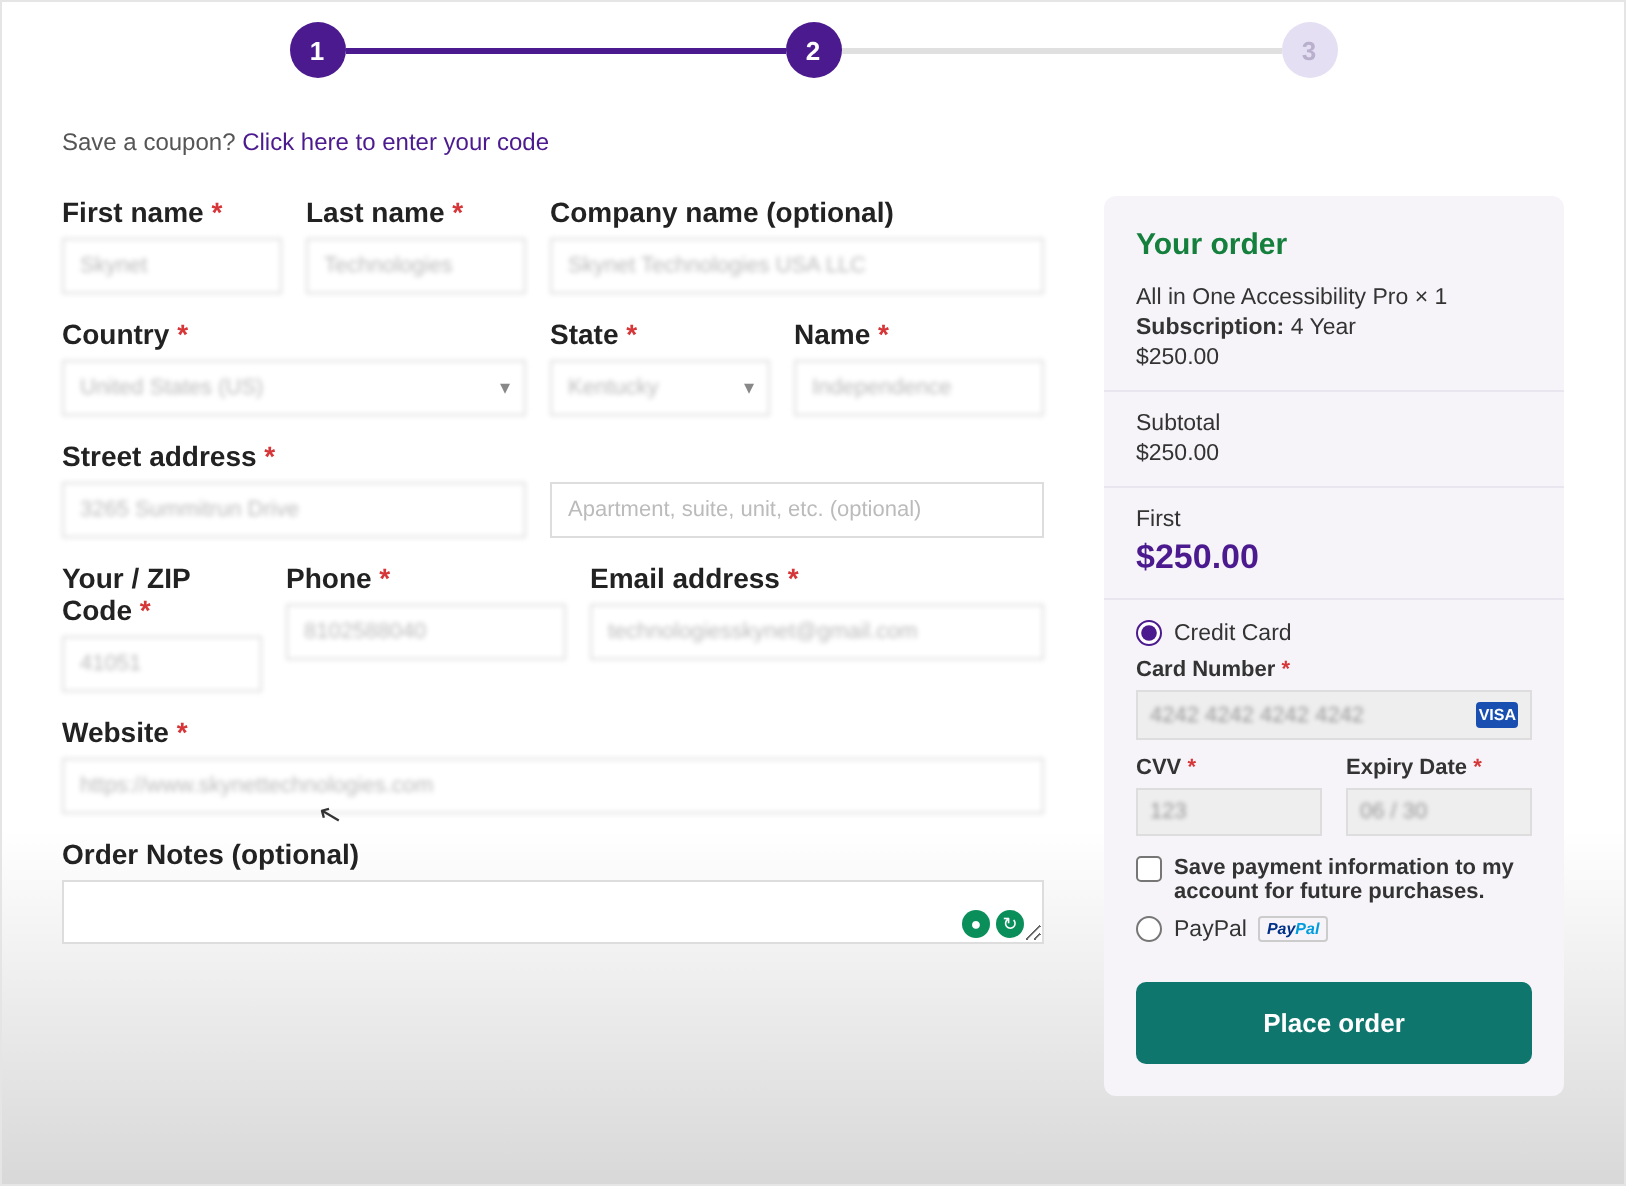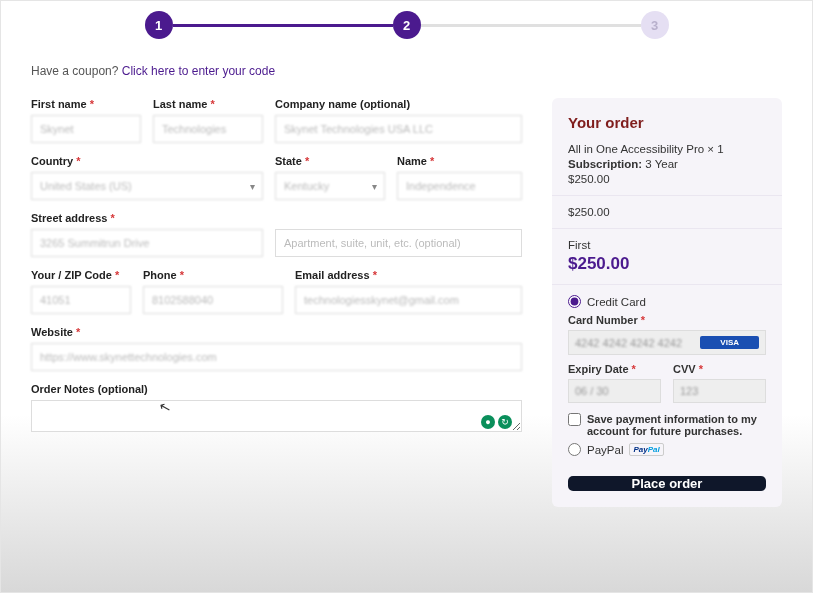--- a/index.html
+++ b/index.html
@@ -10,63 +10,63 @@
   .step.active{background:#4b1a8e;color:#fff}
   .step.inactive{background:#e5dff3;color:#b8b0cc}
   .bar{height:3px;flex:1;max-width:220px;background:#4b1a8e}
   .bar.inactive{background:#e0e0e0}
   .coupon{color:#555;margin-bottom:20px;font-size:12px}
   .coupon .link{color:#4b1a8e;cursor:pointer}
   .layout{display:flex;gap:30px}
   .form{flex:1}
   .row{display:flex;gap:12px;margin-bottom:12px}
   .field{display:flex;flex-direction:column;flex:1}
-  .field label{font-size:11px;font-weight:bold;color:#222;margin-bottom:5px}
+  .field label{font-size:14px;font-weight:bold;color:#222;margin-bottom:5px}
   .req{color:#d63638}
   .field input,.field select,.field textarea{border:1px solid #ddd;padding:7px 8px;font-size:11px;color:#888;background:#fff;width:100%;filter:blur(0)}
   .field .blurval{color:#bbb;filter:blur(1.2px)}
   .field input::placeholder{color:#bbb}
   .select-wrap{position:relative}
   .select-wrap .caret{position:absolute;right:8px;top:50%;transform:translateY(-50%);font-size:10px;color:#888;pointer-events:none}
   textarea{height:32px;resize:vertical}
   .ta-wrap{position:relative}
   .ta-icons{position:absolute;right:10px;bottom:6px;display:flex;gap:3px}
   .ta-icons span{width:14px;height:14px;border-radius:50%;display:flex;align-items:center;justify-content:center;font-size:9px;color:#fff}
   .sidebar{width:230px;background:#f6f4f9;border-radius:6px;padding:16px;font-size:11.5px;color:#333}
-  .sidebar h3{color:#7f1d1d;font-size:15px;margin-bottom:12px}
+  .sidebar h3{color:#15803d;font-size:15px;margin-bottom:12px}
   .sidebar .line{margin-bottom:3px}
   .sidebar .sep{margin:10px -16px;border-top:1px solid #eae6f0}
   .sidebar .total-amt{color:#4b1a8e;font-size:17px;font-weight:bold;margin-top:3px}
   .sidebar label.opt{display:flex;align-items:center;gap:6px;margin:6px 0}
   .sidebar input[type=radio],.sidebar input[type=checkbox]{accent-color:#4b1a8e}
   .cc-field{margin-top:0}
   .cc-field .lab{font-size:11px;font-weight:bold;margin-bottom:4px}
   .cc-input{display:flex;align-items:center;background:#eee;border:1px solid #ddd;padding:5px 6px;font-size:11px;color:#999}
-  .cc-input .visa{margin-left:auto;background:#1a4fb2;color:#fff;font-size:8px;font-weight:bold;padding:2px 20px;border-radius:2px}
+  .cc-input .visa{margin-left:auto;background:#1a4fb2;color:#fff;font-size:8px;font-weight:bold;padding:2px 1px;border-radius:2px}
   .cc-row{display:flex;gap:12px}
-  .place{width:100%;background:#0f172a;color:#fff;border:none;padding:0;font-size:13px;font-weight:bold;border-radius:5px;margin-top:14px;cursor:pointer}
+  .place{width:100%;background:#0f766e;color:#fff;border:none;padding:13px;font-size:13px;font-weight:bold;border-radius:5px;margin-top:14px;cursor:pointer}
   .paypal-badge{border:1px solid #ccc;font-size:8px;padding:1px 3px;border-radius:2px;font-style:italic}
   .paypal-badge .pp1{color:#003087;font-weight:bold}
   .paypal-badge .pp2{color:#009cde;font-weight:bold}
   .cursor{position:absolute;left:158px;top:398px;font-size:14px;color:#333;pointer-events:none;transform:rotate(-15deg)}
 </style>
 </head>
 <body>
 
 <div class="page">
   <div class="stepper">
     <div class="step active">1</div>
     <div class="bar"></div>
     <div class="step active">2</div>
     <div class="bar inactive"></div>
     <div class="step inactive">3</div>
   </div>
 
   <div class="coupon">
-    <span>Have a coupon? </span><span class="link">Click here to enter your code</span>
+    <span>Save a coupon? </span><span class="link">Click here to enter your code</span>
   </div>
 
   <div class="layout">
     <div class="form">
 
       <div class="row">
         <div class="field" style="flex:0 0 110px">
           <label><span>First name</span> <span class="req">*</span></label>
           <input class="blurval" value="Skynet" style="">
         </div>
@@ -144,23 +144,24 @@
             </div>
           </div>
         </div>
       </div>
 
     </div>
 
     <div class="sidebar">
       <h3>Your order</h3>
       <div class="line">All in One Accessibility Pro  × 1</div>
-      <div class="line"><b>Subscription:</b> <span>3 Year</span></div>
+      <div class="line"><b>Subscription:</b> <span>4 Year</span></div>
       <div class="line">$250.00</div>
       <div class="sep"></div>
+      <div class="line">Subtotal</div>
       <div class="line">$250.00</div>
       <div class="sep"></div>
       <div class="line">First</div>
       <div class="total-amt">$250.00</div>
       <div class="sep"></div>
 
       <label class="opt">
         <input type="radio" name="pay" checked="" style="">
         <span>Credit Card</span>
       </label>
@@ -168,29 +169,29 @@
       <div class="cc-field">
         <div class="lab"><span>Card Number</span> <span class="req">*</span></div>
         <div class="cc-input">
           <span style="filter:blur(1px)">4242 4242 4242 4242</span>
           <span class="visa">VISA</span>
         </div>
       </div>
 
       <div class="cc-row" style="margin-top:8px">
         <div class="cc-field" style="flex:1">
+          <div class="lab"><span>CVV</span> <span class="req">*</span></div>
+          <div class="cc-input">
+              <span style="filter:blur(1px)">123</span>
+            </div>
+        </div>
+        <div class="cc-field" style="flex:1">
           <div class="lab"><span>Expiry Date</span> <span class="req">*</span></div>
           <div class="cc-input">
               <span style="filter:blur(1px)">06 / 30</span>
-            </div>
-        </div>
-        <div class="cc-field" style="flex:1">
-          <div class="lab"><span>CVV</span> <span class="req">*</span></div>
-          <div class="cc-input">
-              <span style="filter:blur(1px)">123</span>
             </div>
         </div>
       </div>
 
       <label class="opt" style="align-items:flex-start;margin-top:10px">
         <input type="checkbox" style="">
         <b style="font-size:11px">Save payment information to my account for future purchases.</b>
       </label>
 
       <label class="opt">

